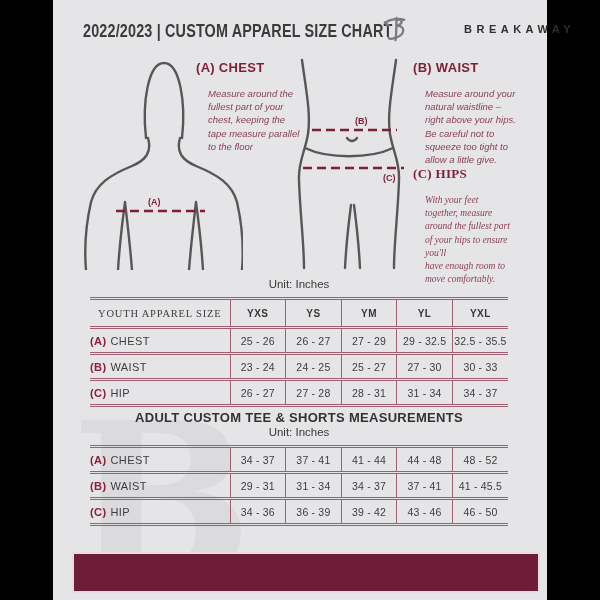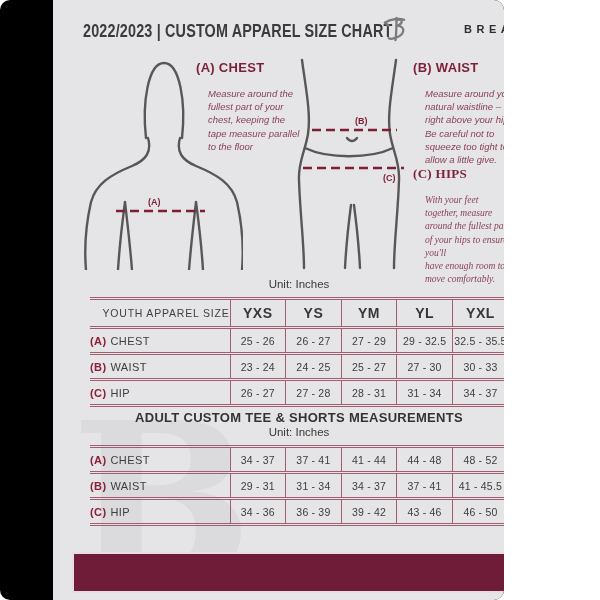--- a/index.html
+++ b/index.html
@@ -1,19 +1,18 @@
 <!DOCTYPE html>
 <html><head>
 <meta charset="utf-8">
 <style>
   html,body{margin:0;padding:0;}
   .canvas{
-    position:relative;width:504px;height:600px;background:#000;overflow:hidden;
+    position:relative;width:600px;height:600px;background:#000;overflow:hidden;
     font-family:"Liberation Sans", sans-serif;
-    border-radius:10px;
   }
   .page{
     position:absolute;left:53px;top:0;width:494px;height:600px;
     background:#e5e4e6;
   }
   
   .hdr-title{
     position:absolute;left:30px;top:21px;
     font-size:18px;font-weight:800;color:#3b3b3b;letter-spacing:.2px;
     transform:scaleX(.8);transform-origin:left center;white-space:nowrap;
@@ -40,24 +39,24 @@
   .tsec .unit{font-size:11.5px;color:#3a3a3a;margin-top:1px;}
   table.size{
     width:418px;margin-top:7px;border-collapse:collapse;table-layout:fixed;
     border-top:3px double #a05e70;border-bottom:3px double #a05e70;
   }
   table.size td,table.size th{padding:0;background:transparent;}
   table.size tr{border-bottom:3px double #a05e70;}
   table.size tr:last-child{border-bottom:none;}
   table.size .vcol{border-left:1.5px solid #a05e70;}
   th.lead{
-    height:26px;text-align:right;padding-left:12px;font-size:10.5px;font-weight:400;
-    color:#404040;letter-spacing:.8px;
-  }
-  th.size-h{height:26px;font-size:14px;font-weight:700;color:#373737;letter-spacing:.5px;}
+    height:26px;text-align:center;padding-left:12px;font-size:10.5px;font-weight:400;
+    color:#404040;letter-spacing:.8px;font-family:Liberation Serif, serif;
+  }
+  th.size-h{height:26px;font-size:10px;font-weight:700;color:#373737;letter-spacing:.5px;}
   td.rowlab{height:23px;text-align:left;padding-left:12px;font-size:11px;color:#3d3d3d;letter-spacing:.4px;}
   td.rowlab .key{font-weight:800;color:#8c1f38;margin-right:4px;}
   td.val{height:23px;text-align:center;font-size:10.5px;color:#3d3d3d;letter-spacing:.2px;margin-left:44px;}
   
   .watermark{
     position:absolute;left:18px;top:394px;z-index:0;
     font-family:"DejaVu Serif",serif;font-weight:700;
     font-size:215px;line-height:1;color:#dbdadd;
   }
   .footer-bar{

